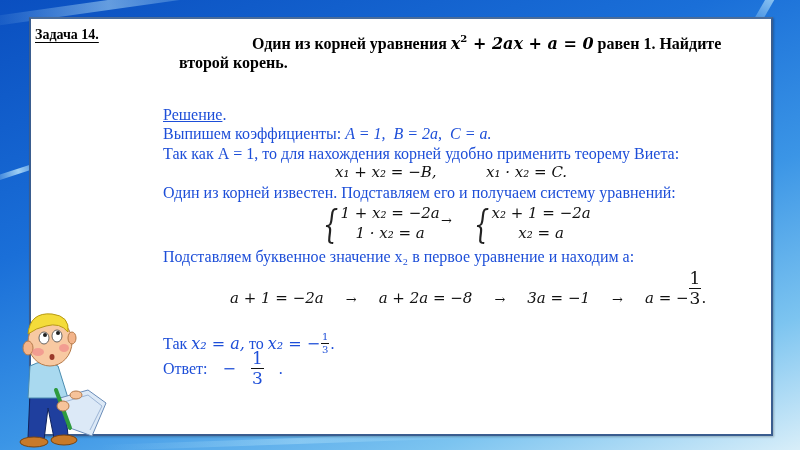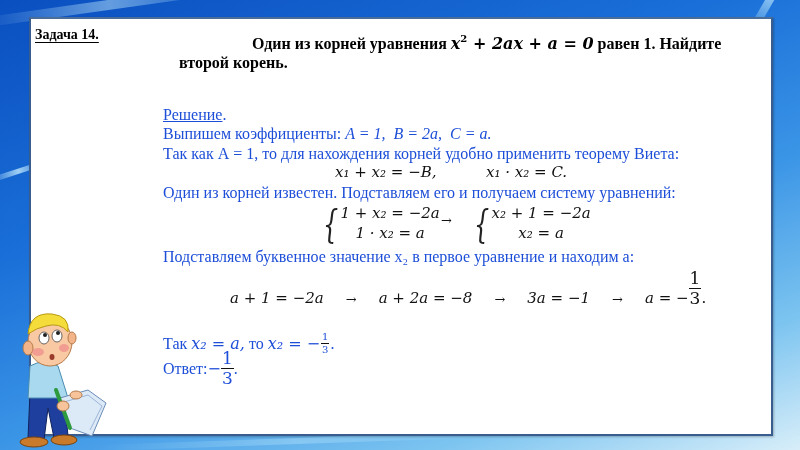--- a/index.html
+++ b/index.html
@@ -119,21 +119,21 @@
   <span class="m">x₂ = a,</span>
   <span>то</span>
   <span class="m">x₂ = −</span>
   <span class="frac small mu" style="margin-left:-3px;">
     <span class="n">1</span>
     <span class="d">3</span>
   </span>
     <span style="margin-left:-3px;">.</span>
 </div>
 
-<div class="body-text" style="top:350px;display:flex;align-items:center;gap:0;">
+<div class="body-text" style="top:350px;display:flex;align-items:center;gap:15px;">
   <span>Ответ:</span>
   <span class="mu">−</span>
   <span class="frac big mu">
     <span class="n">1</span>
     <span class="d">3</span>
   </span>
     <span>.</span>
 </div>
 
 <svg class="boy" viewBox="0 0 110 150">

